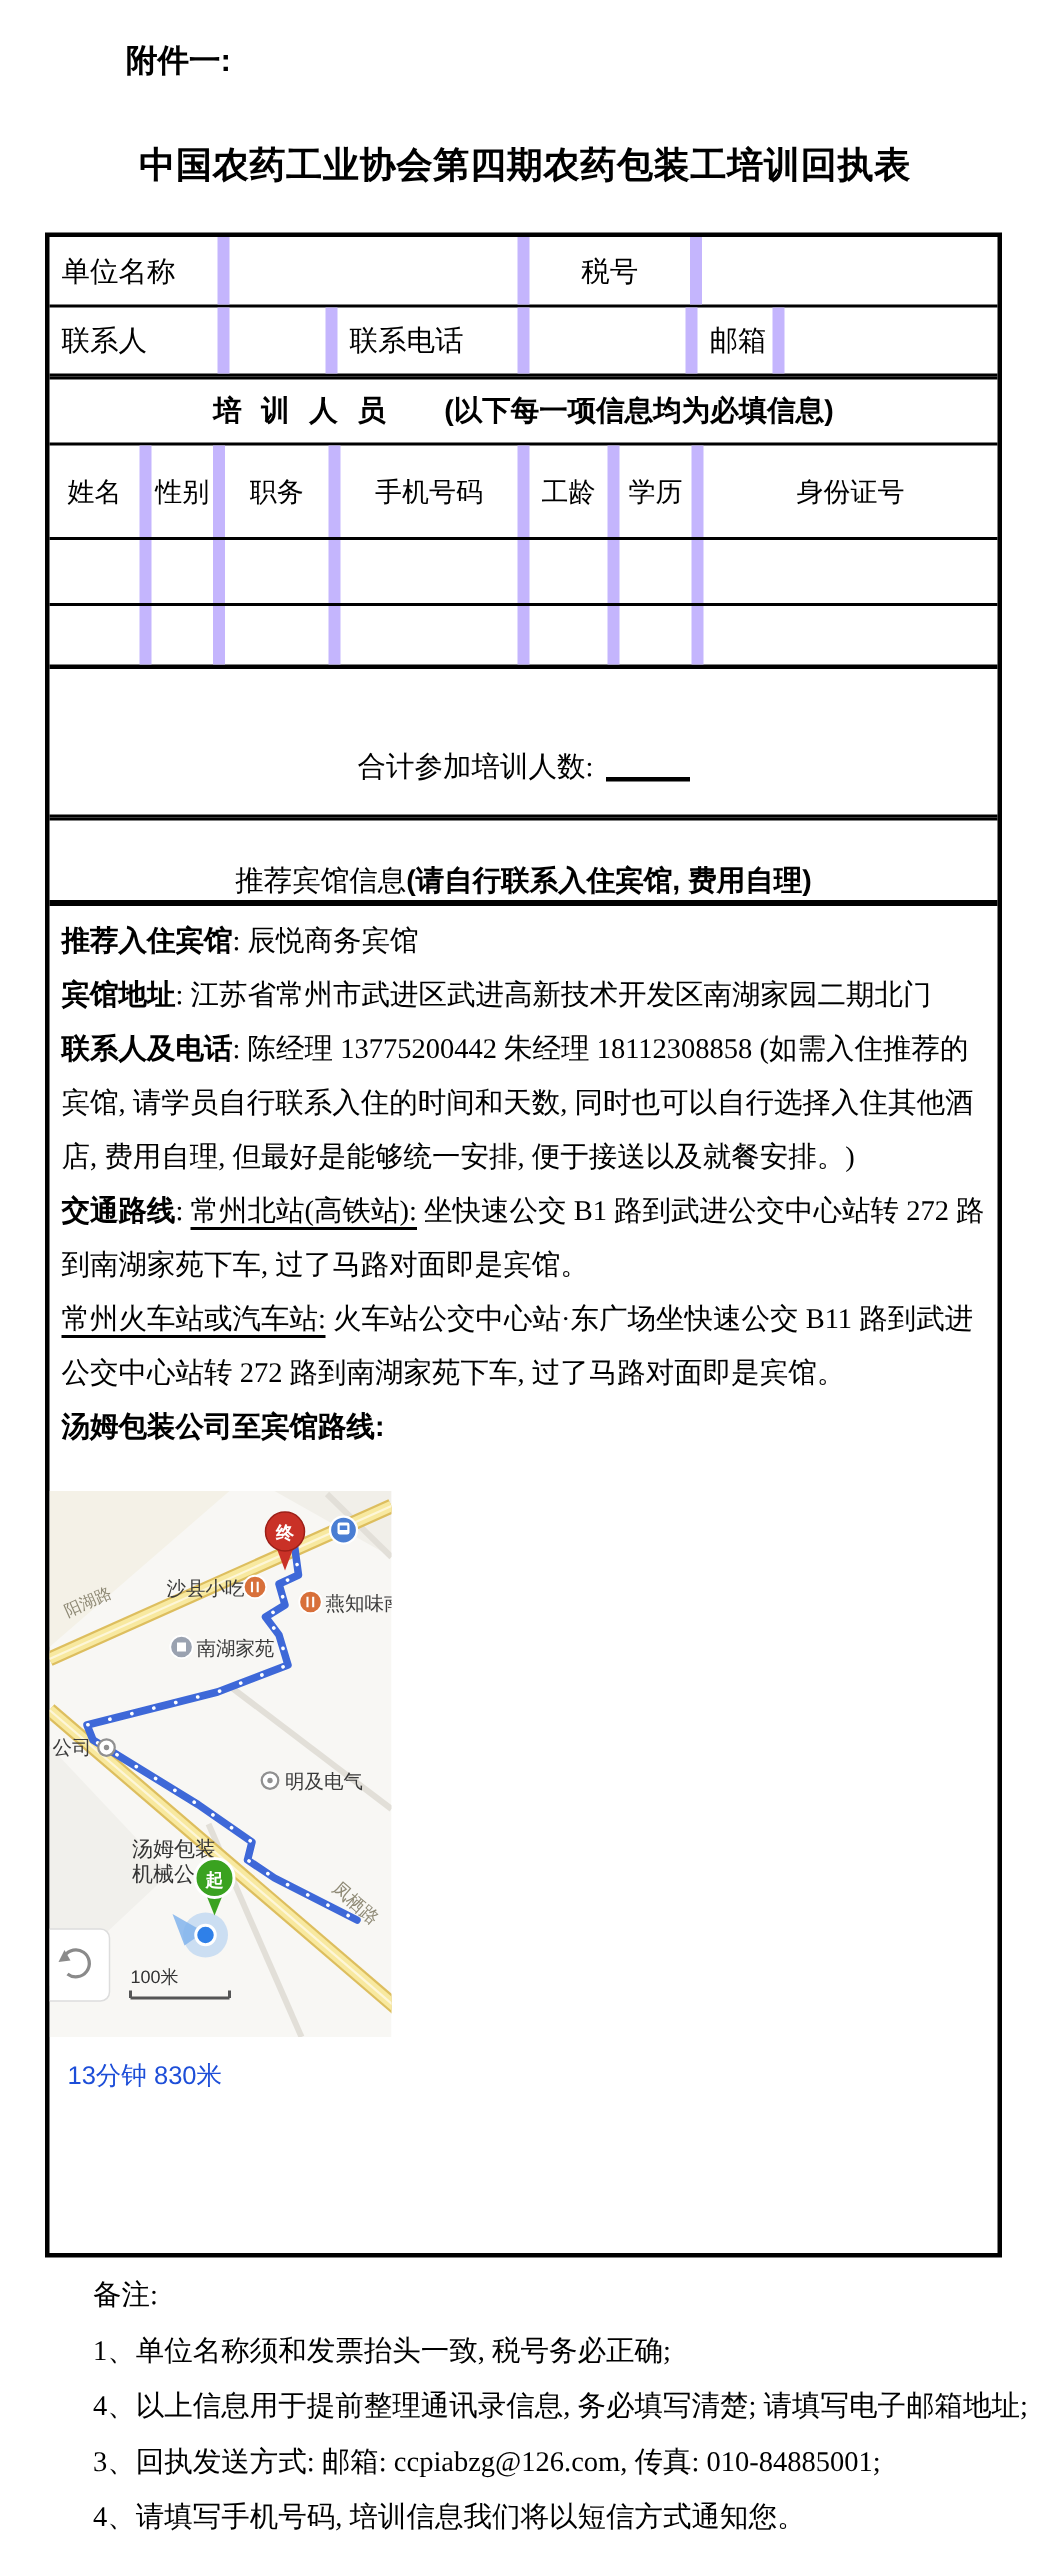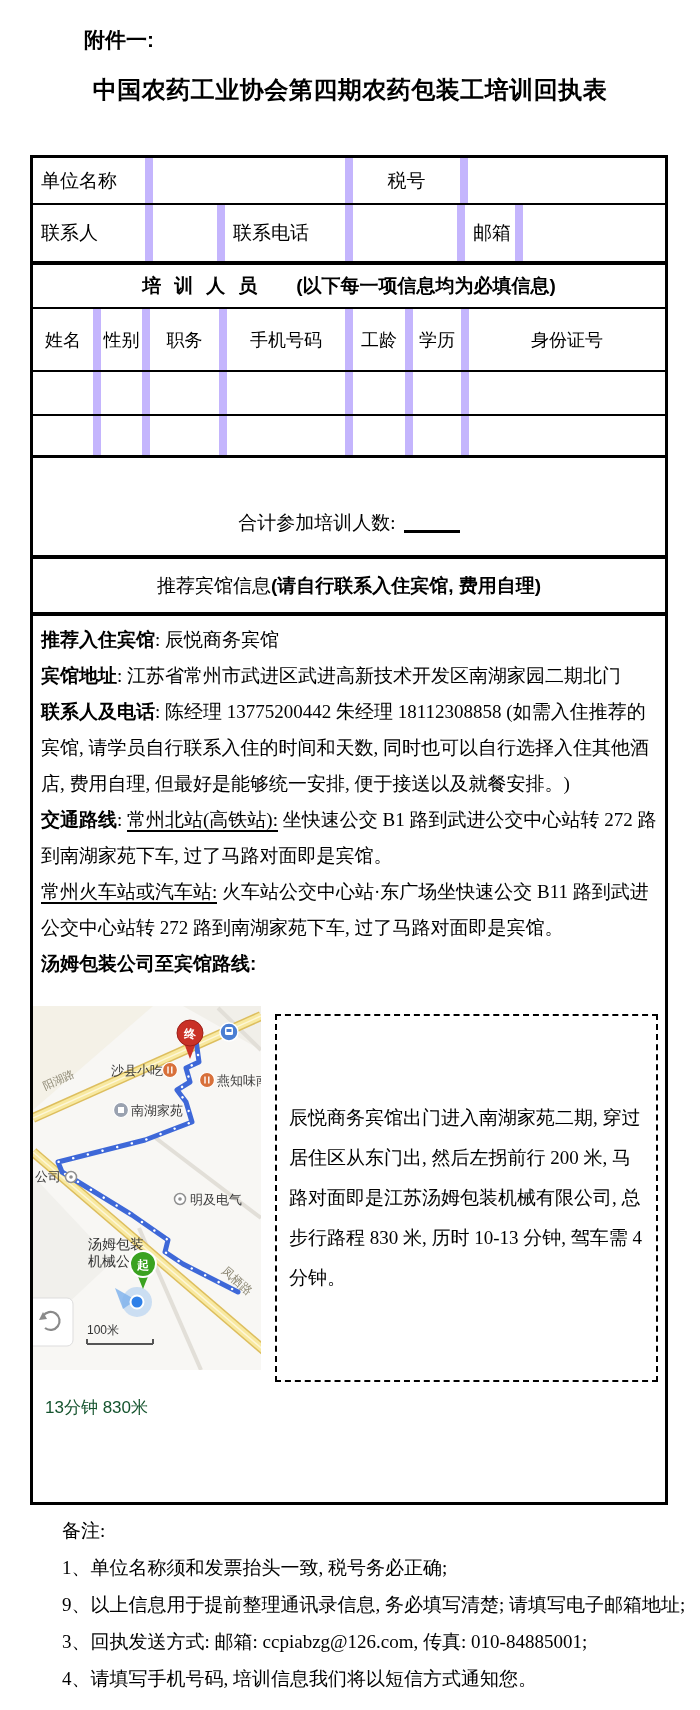--- a/index.html
+++ b/index.html
@@ -1,56 +1,56 @@
 <!DOCTYPE html>
 <html><head>
 <meta charset="utf-8">
 <style>
   * { margin:0; padding:0; box-sizing:border-box; }
   html,body { width:700px; background:#fff; }
   body { position:relative; height:1710px; font-family:"Liberation Serif","DejaVu Serif",serif; color:#000; }
 
   .attachment { position:absolute; left:84px; top:26px; font-family:"Liberation Sans","DejaVu Sans",sans-serif; font-weight:bold; font-size:21px; }
-  .doc-title { position:absolute; left:0; top:74px; width:700px; text-align:center; font-family:"Liberation Sans","DejaVu Sans",sans-serif; font-weight:bold; font-size:24px; letter-spacing:0.5px; }
+  .doc-title { position:absolute; left:0; top:94px; width:700px; text-align:center; font-family:"Liberation Sans","DejaVu Sans",sans-serif; font-weight:bold; font-size:24px; letter-spacing:0.5px; }
 
   .sheet { position:absolute; left:30px; top:155px; width:638px; height:1350px; border:3px solid #000; }
   .row { display:grid; border-bottom:2px solid #000; }
   .c { border-right:8px solid #c4b5fd; display:flex; align-items:center; font-size:19px; }
   .c:last-child { border-right:none; }
   .c.pad { padding-left:8px; }
   .c.center { justify-content:center; }
 
   .r1 { grid-template-columns:120px 200px 115px 1fr; height:47px; }
   .r2 { grid-template-columns:120px 1fr; height:76px; }
   .r2 .c { align-items:center; }
-  .r3 { grid-template-columns:120px 72px 128px 112px 58px 1fr; height:56px; border-bottom:none; }
+  .r3 { grid-template-columns:120px 72px 128px 112px 58px 1fr; height:44px; border-bottom:none; }
   .dsep { height:3px; border-top:2px solid #000; border-bottom:2px solid #000; }
   .r4 { height:44px; display:flex; align-items:center; justify-content:center;
         font-family:"Liberation Sans","DejaVu Sans",sans-serif; font-weight:bold; font-size:19px;gap:32px; }
   .r4 .spread { letter-spacing:13px; margin-right:-6px; }
   .r5 { grid-template-columns:68px 49px 77px 126px 60px 56px 1fr; height:63px; }
   .r5 .c { justify-content:center; font-size:18px; }
   .r6 { grid-template-columns:68px 49px 77px 126px 60px 56px 1fr; height:44px; }
   .r7 { grid-template-columns:68px 49px 77px 126px 60px 56px 1fr; height:42px; border-bottom:3px solid #000; }
   .r8 { height:65px; display:flex; align-items:center; justify-content:center; font-size:19px; border-bottom:none;margin-top:32px; }
   .blank-line { display:inline-block; width:56px; border-bottom:3px solid #000; height:20px; margin-left:8px; }
-  .r9 { height:53px; display:flex; align-items:center; justify-content:center; font-size:19px; border-bottom:none; }
+  .r9 { height:53px; display:flex; align-items:flex-end; justify-content:center; font-size:19px; border-bottom:none; }
   .r9 b, .r4 b { font-family:"Liberation Sans","DejaVu Sans",sans-serif; }
 
   .content { height:832px; padding-top:6px; overflow:hidden; }
   .content p { padding:0 8px; font-size:19px; line-height:36px; }
   .lb { font-family:"Liberation Sans","DejaVu Sans",sans-serif; font-weight:bold; }
   .ul { border-bottom:2px solid #000; }
 
   .map-row { display:flex; margin-top:24px; }
   .mapbox { width:228px; height:364px; flex:none; }
   .routebox { flex:1; margin:8px 7px 0 14px; height:368px; border:2px dashed #000;
               display:flex; align-items:center; }
   .routebox p { font-size:19px; line-height:40px; padding:0 12px; }
-  .duration { margin:14px 0 0 12px; font-family:"Liberation Sans","DejaVu Sans",sans-serif; font-size:17px; color:#14532d; }
+  .duration { margin:14px 0 0 12px; font-family:"Liberation Sans","DejaVu Sans",sans-serif; font-size:17px; color:#1d4ed8; }
 
   .notes { position:absolute; left:62px; top:1512px; width:610px; font-size:19px; line-height:37px; }
   .notes div { white-space:nowrap; }
 </style>
 </head>
 <body>
 
 <div class="attachment">附件一:</div>
 <div class="doc-title">中国农药工业协会第四期农药包装工培训回执表</div>
 
@@ -216,28 +216,25 @@
         <g>
           <rect x="-6" y="292" width="46" height="48" rx="6" fill="#ffffff" stroke="#dddddd"></rect>
           <path d="M10,310 a9,9 0 1,1 2,12" fill="none" stroke="#8a8a8a" stroke-width="2.2"></path>
           <polygon points="10,306 6,314 14,313" fill="#8a8a8a"></polygon>
         </g>
 
         <text x="54" y="328" font-size="12" fill="#333333">100米</text>
         <path d="M54,338 H120 M54,338 V333 M120,338 V333" stroke="#555555" stroke-width="2" fill="none"></path>
       </svg>
 
-      <div class="routebox">
-        <p>辰悦商务宾馆出门进入南湖家苑二期, 穿过居住区从东门出, 然后左拐前行 200 米, 马路对面即是江苏汤姆包装机械有限公司, 总步行路程 830 米, 历时 10-13 分钟, 驾车需 4 分钟。</p>
-      </div>
     </div>
 
     <div class="duration">13分钟  830米</div>
   </div>
 </div>
 
 <div class="notes">
   <div>备注:</div>
   <div>1、单位名称须和发票抬头一致, 税号务必正确;</div>
-  <div>9、以上信息用于提前整理通讯录信息, 务必填写清楚; 请填写电子邮箱地址;</div>
+  <div>4、以上信息用于提前整理通讯录信息, 务必填写清楚; 请填写电子邮箱地址;</div>
   <div>3、回执发送方式: 邮箱: ccpiabzg@126.com, 传真: 010-84885001;</div>
   <div>4、请填写手机号码, 培训信息我们将以短信方式通知您。</div>
 </div>
 
 </body></html>

